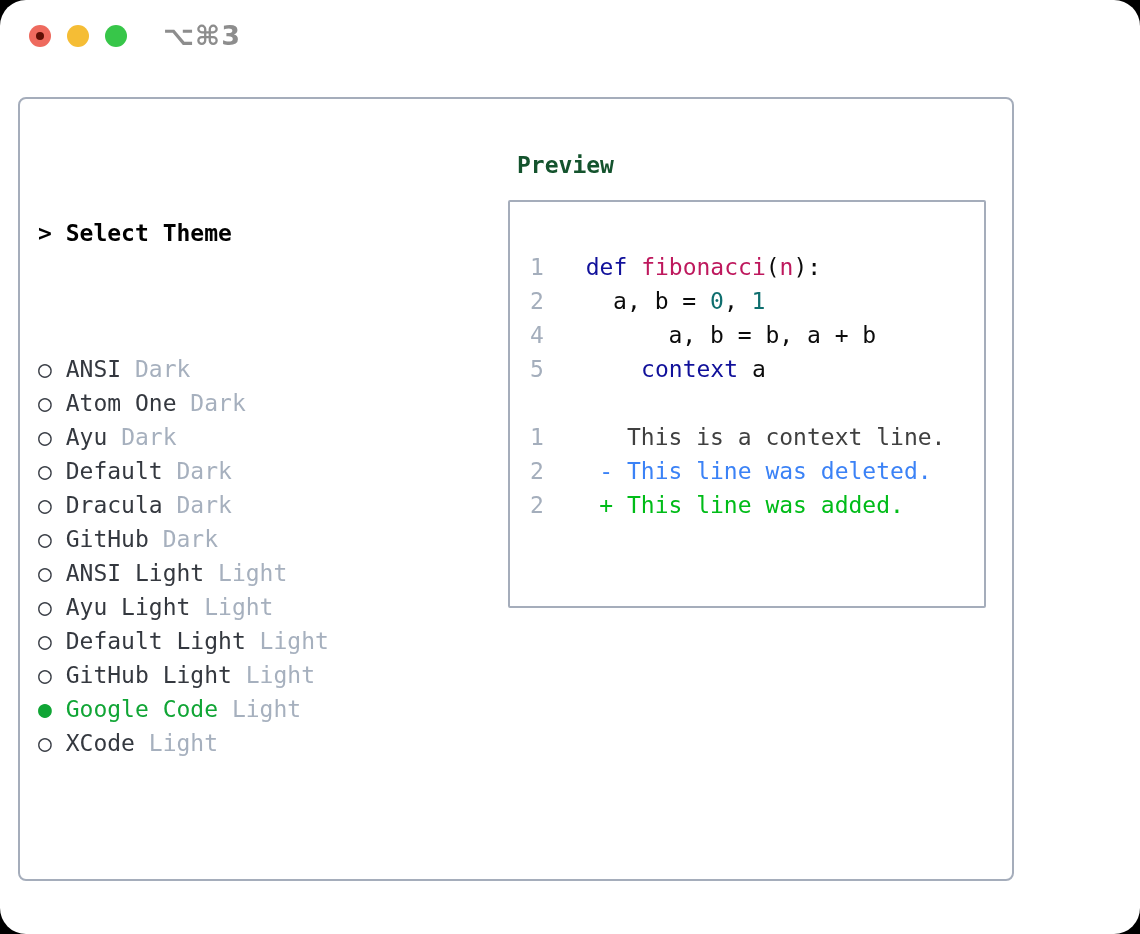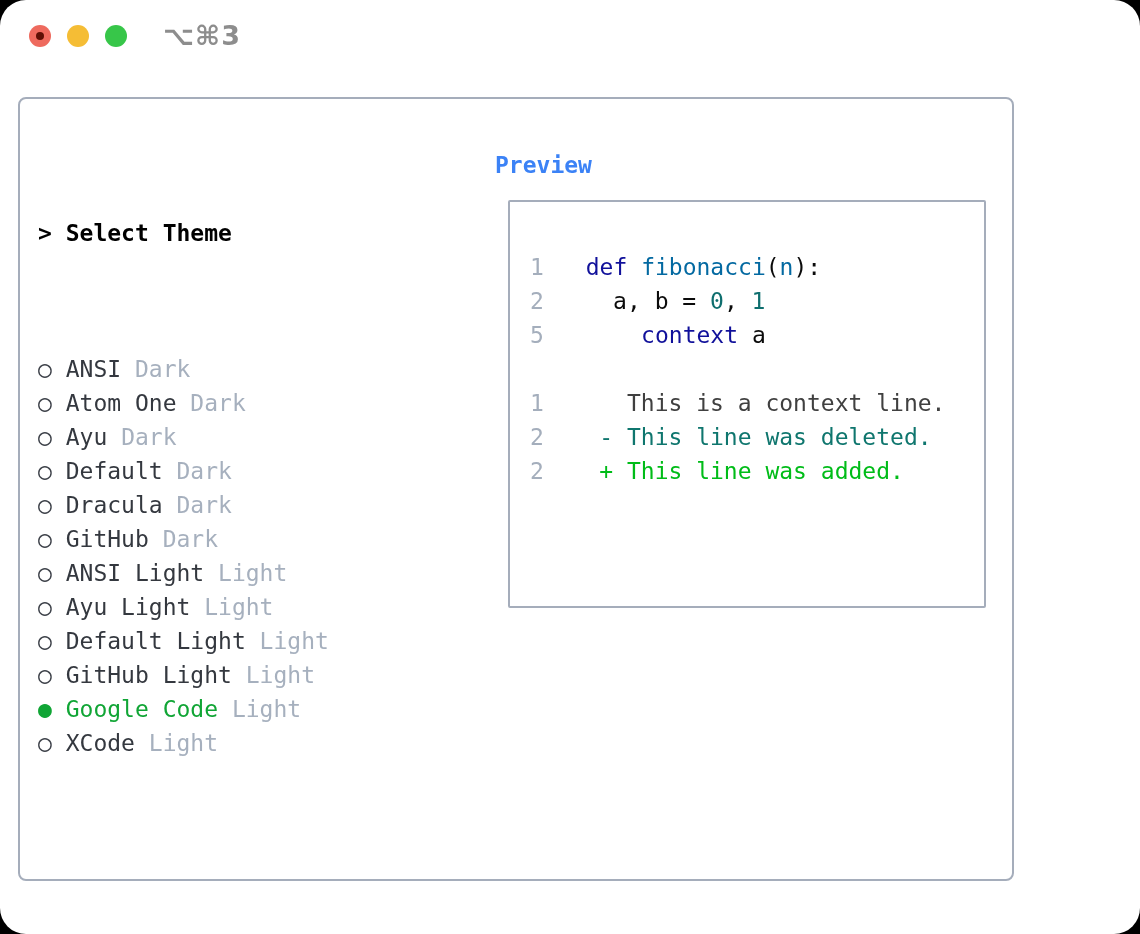--- a/index.html
+++ b/index.html
@@ -43,36 +43,36 @@
   .list-title{color:#000;font-weight:bold;margin-top:7px;}
   .bullet{color:#3f434b;}
   .tname{color:#34383f;}
   .tag{color:#a6b0be;}
   .theme-row.selected .bullet,
   .theme-row.selected .tname,
   .apply-row.selected .bullet,
   .apply-row.selected .tname{color:#10a535;}
   
   .preview-title{
-    position:absolute;left:495px;top:148px;
-    font-size:23px;line-height:34px;font-weight:bold;color:#3b82f6;
+    position:absolute;left:517px;top:148px;
+    font-size:23px;line-height:34px;font-weight:bold;color:#14532d;
   }
   .preview-box{
     position:absolute;left:508px;top:200px;width:478px;height:408px;
     border:2px solid #a5adbb;border-radius:2px;background:#fff;
     box-sizing:border-box;padding:48px 0 0 20px;overflow:hidden;
   }
   .preview-box .line{font-size:23px;line-height:34px;}
   .lineno{color:#a4aebc;}
   .tok-kw{color:#10109a;margin-left:28px;}
-  .tok-fn{color:#0369a1;}
+  .tok-fn{color:#be185d;}
   .tok-num{color:#0e6e6e;}
   .tok-pl{color:#0b0b0b;}
   .diff-context{color:#404040;}
-  .diff-deleted{color:#0f766e;text-align:center;}
+  .diff-deleted{color:#3b82f6;text-align:center;}
   .diff-added{color:#00bc18;text-align:right;}
 </style>
 </head>
 <body>
 
 <div class="window">
 
   <div class="titlebar">
     <span class="tl tl-close"></span>
     <span class="tl tl-min"></span>
@@ -96,20 +96,21 @@
     
     
   </div>
 
   <div class="preview-title">Preview</div>
 
   <div class="preview-box">
     <div>
         <div class="line"><span class="lineno">1</span><span> </span><span class="tok-kw">def</span><span class="tok-pl"> </span><span class="tok-fn">fibonacci</span><span class="tok-pl">(</span><span class="tok-fn">n</span><span class="tok-pl">):</span></div>
         <div class="line"><span class="lineno">2</span><span> </span><span class="tok-pl">    a, b = </span><span class="tok-num">0</span><span class="tok-pl">, </span><span class="tok-num">1</span></div>
+        <div class="line"><span class="lineno">4</span><span> </span><span class="tok-pl">        a, b = b, a + b</span></div>
         <div class="line"><span class="lineno">5</span><span> </span><span class="tok-pl">    </span><span class="tok-kw">context</span><span class="tok-pl"> a</span></div>
       </div>
     <div class="line"></div>
     <div>
         <div class="line"><span class="lineno">1</span><span>    </span><span class="diff-context">  This is a context line.</span></div>
         <div class="line"><span class="lineno">2</span><span>    </span><span class="diff-deleted">- This line was deleted.</span></div>
         <div class="line"><span class="lineno">2</span><span>    </span><span class="diff-added">+ This line was added.</span></div>
       </div>
   </div>
 

